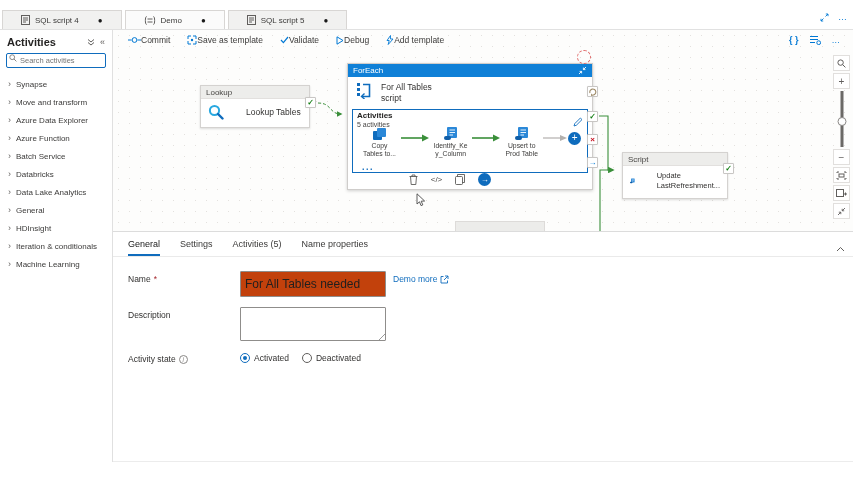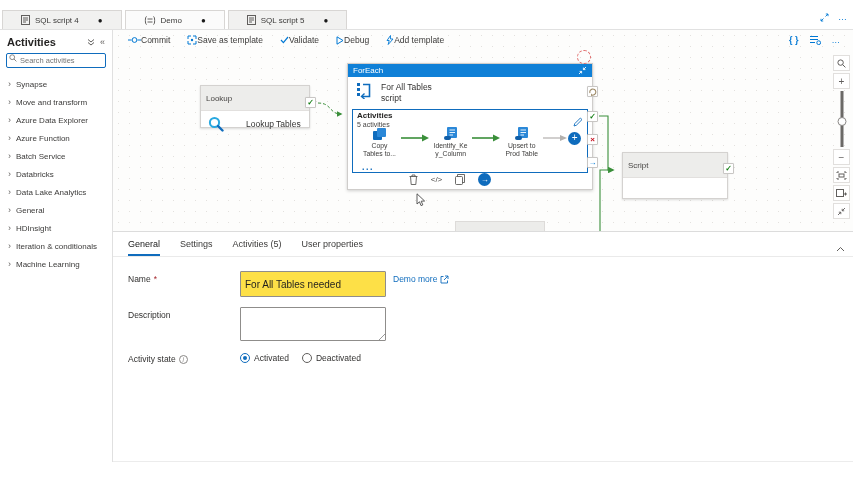--- a/index.html
+++ b/index.html
@@ -32,21 +32,21 @@
 .tbtn{display:flex;align-items:center;cursor:pointer;white-space:nowrap}
 .dftoolbar-right{margin-left:auto;display:flex;gap:11px;padding-right:12px;color:#0078d4;align-items:center}
 .braces{font-size:9px;font-weight:bold}
 .dftoolbar-right .more{letter-spacing:1px}
 
 .canvas{position:relative;height:181px;overflow:hidden}
 .wires{position:absolute;left:0;top:0;pointer-events:none}
 
 
 .node{position:absolute;background:#fff;border:1px solid #d4d2d0;box-shadow:0 1px 2px rgba(0,0,0,.14);cursor:pointer}
-.node-head{height:13px;background:#ededeb;border-bottom:1px solid #e2e0de;font-size:8px;color:#484644;display:flex;align-items:center;padding:12px 5px}
+.node-head{height:13px;background:#ededeb;border-bottom:1px solid #e2e0de;font-size:8px;color:#484644;display:flex;align-items:center;padding:0 5px}
 .node-body{display:flex;align-items:center;gap:22px;padding:5px 7px;font-size:8.5px;color:#323130;line-height:1.2}
 .badge{position:absolute;width:11px;height:11px;background:#fff;border:1px solid #c8c6c4;border-radius:1px;display:flex;align-items:center;justify-content:center;font-size:8px;line-height:1;cursor:pointer;box-shadow:0 0 1px rgba(0,0,0,.1)}
 .badge.green{color:#107c10;font-weight:bold}
 .badge.red{color:#c50f1f;font-weight:bold}
 .badge.blue{color:#0078d4;font-weight:bold}
 
 
 .foreach{position:absolute;left:234px;top:13px;width:246px;height:127px;background:#fff;border:1px solid #cfcdcb;box-shadow:0 1px 3px rgba(0,0,0,.18);cursor:pointer}
 .fe-head{height:13px;background:#0f80d7;color:#fff;font-size:8px;display:flex;align-items:center;padding:0 5px}
 .fe-collapse{margin-left:auto;display:flex;cursor:pointer}
@@ -84,21 +84,21 @@
 
 .props{position:absolute;left:113px;top:232px;right:0;height:230px;background:#fff;border-bottom:1px solid #ececec}
 .props-collapse{position:absolute;right:8px;top:6px;color:#605e5c;cursor:pointer}
 .props-tabs{display:flex;gap:20px;padding:7px 0 0 15px;font-size:9px;color:#3b3a39;border-bottom:1px solid #eaeaea}
 .ptab{padding-bottom:5px;cursor:pointer;border-bottom:2px solid transparent}
 .ptab.active{color:#1a1a1a;border-bottom:2px solid #0f6cbd}
 .form{padding:14px 0 0 15px}
 .frow{display:flex;margin-bottom:10px;align-items:flex-start}
 .flabel{width:112px;font-size:8.5px;color:#323130;padding-top:3px;display:flex;gap:3px;align-items:center}
 .req{color:#a4262c}
-input.txt{width:146px;height:17px;border:1px solid #8f8d8b;border-radius:1px;font-size:10px;padding:12px 4px;font-family:inherit;color:#201f1e;background:#fde047}
+input.txt{width:146px;height:17px;border:1px solid #8f8d8b;border-radius:1px;font-size:12px;padding:12px 4px;font-family:inherit;color:#201f1e;background:#c2410c}
 .ta-wrap{position:relative;width:146px;height:34px}
 textarea.ta{width:146px;height:34px;border:1px solid #8f8d8b;border-radius:1px;resize:none;font-family:inherit;font-size:8px;padding:2px 4px;color:#201f1e}
 .ta-grip{position:absolute;right:1px;bottom:1px;width:7px;height:7px;background:
  linear-gradient(135deg,transparent 0 54%,#9a9a9a 54% 60%,transparent 60% 72%,#9a9a9a 72% 78%,transparent 78%)}
 .learn{display:flex;gap:3px;align-items:center;margin-left:7px;color:#0f6cbd;font-size:8.5px;padding-top:3px;cursor:pointer}
 .radios{display:flex;gap:13px;align-items:center;padding-top:2px}
 .radio-opt{display:flex;gap:4px;align-items:flex-start;font-size:8.5px;color:#323130;cursor:pointer}
 .radio{width:10px;height:10px;border:1px solid #605e5c;border-radius:50%;position:relative;background:#fff}
 .radio.sel{border-color:#0f6cbd}
 .radio.sel::after{content:'';position:absolute;inset:2px;background:#0f6cbd;border-radius:50%}
@@ -398,20 +398,32 @@
           <path d="M1,5 A3,3 0 1 1 4,7" fill="none" stroke="#9d8a67" stroke-width="1.1"></path>
           <path d="M2.2,5.6 L4.6,7.4 L2,8" fill="#9d8a67"></path>
         </svg>
     </div>
     <div class="badge green" style="left:474px;top:61px">✓</div>
     <div class="badge red" style="left:474px;top:84px">×</div>
     <div class="badge blue" style="left:474px;top:107px">→</div>
 
     <div class="node" style="left:509px;top:102px;width:106px;height:47px">
       <div class="node-head">Script</div>
+      <div class="node-body" style="font-size:7.5px">
+        <svg width="15" height="16" viewBox="0 0 13 14">
+            <rect x="3" y="0" width="10" height="11" rx="1" fill="#2b88d8"></rect>
+            <rect x="0" y="9" width="7" height="4" rx="2" fill="#0f5ea8"></rect>
+            <line x1="5.5" y1="3" x2="11" y2="3" stroke="#fff" stroke-width="0.9"></line>
+            <line x1="5.5" y1="5.5" x2="11" y2="5.5" stroke="#fff" stroke-width="0.9"></line>
+            <line x1="5.5" y1="8" x2="9" y2="8" stroke="#fff" stroke-width="0.9"></line>
+          </svg>
+        <span style="line-height:1.3">
+          <span>Update</span><br><span>LastRefreshment...</span>
+        </span>
+      </div>
     </div>
     <div class="badge green" style="left:610px;top:113px">✓</div>
 
     <div class="cutoff"></div>
 
     <div class="redcircle"></div>
     <div class="cursor">
       <svg width="10" height="14" viewBox="0 0 10 14">
           <path d="M1,0.8 L1,11 L3.5,8.8 L5,12.6 L6.8,11.9 L5.2,8.2 L8.6,8 Z" fill="#fff" stroke="#4a4a4a" stroke-width="0.9"></path>
         </svg>
@@ -454,21 +466,21 @@
 <div class="props">
   <span class="props-collapse">
     <svg width="9" height="6" viewBox="0 0 9 6">
         <path d="M1,5 L4.5,1.5 L8,5" fill="none" stroke="#605e5c"></path>
       </svg>
   </span>
   <div class="props-tabs">
     <span class="ptab active">General</span>
     <span class="ptab">Settings</span>
     <span class="ptab">Activities (5)</span>
-    <span class="ptab">User properties</span>
+    <span class="ptab">Name properties</span>
   </div>
   <div class="form">
     <div class="frow">
       <span class="flabel">
         <span>Name</span>
           <span class="req">*</span>
       </span>
       <input class="txt" type="text" value="For All Tables needed" style="">
       <span class="learn">
         <span>Demo more</span>

